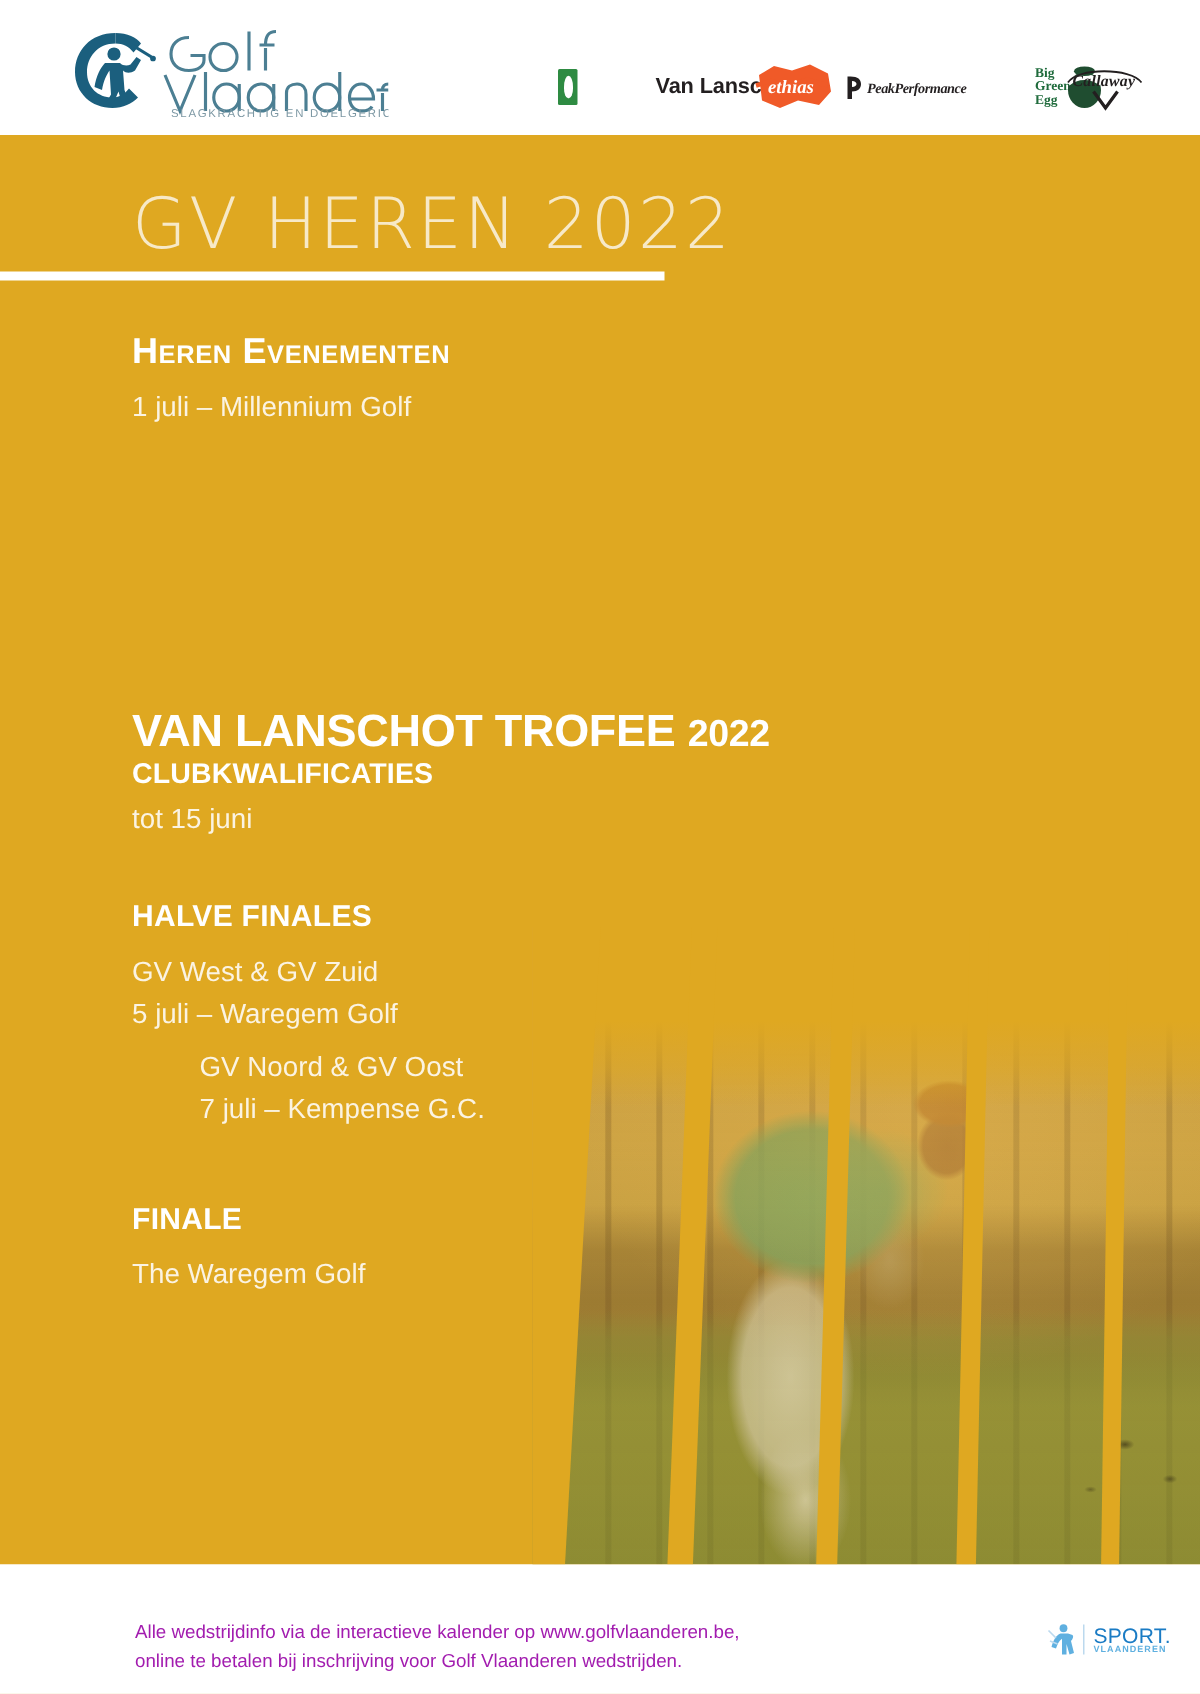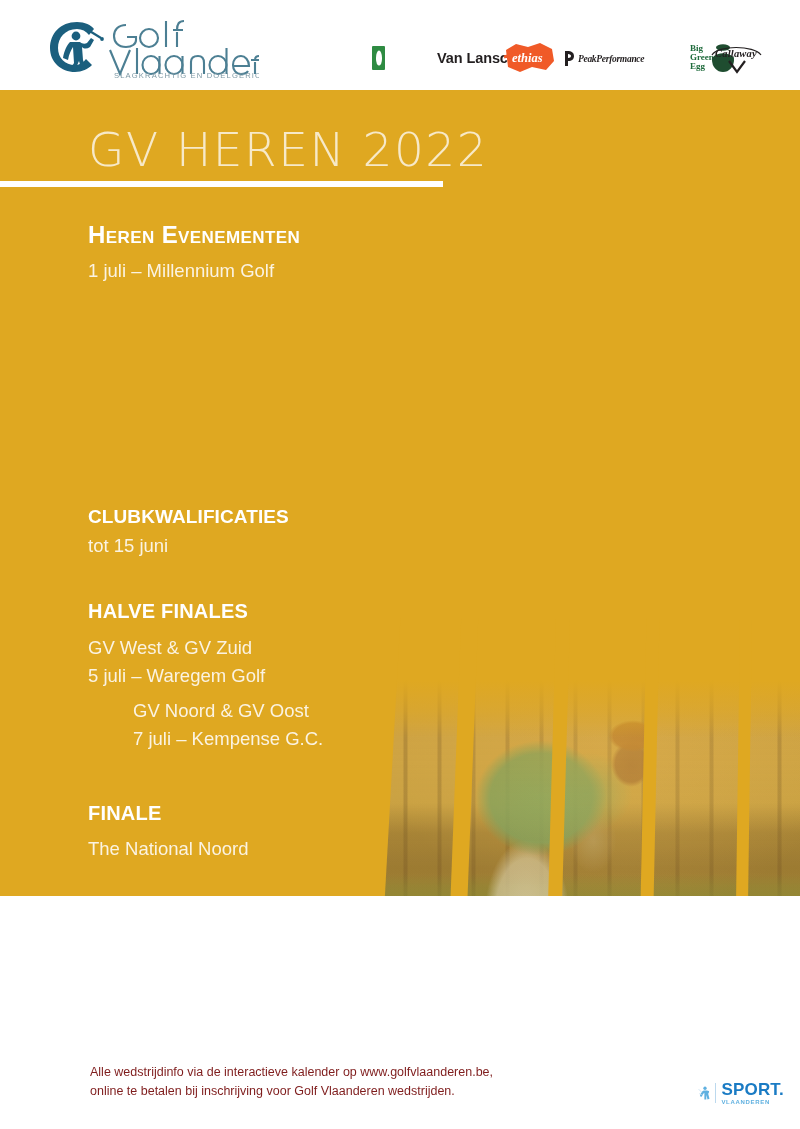--- a/index.html
+++ b/index.html
@@ -70,21 +70,21 @@
     transform: translate(-50%,-50%);
     width: 6px; height: 15px;
     background: #ffffff;
     border-radius: 50% 50% 45% 45%;
   }
 
   
   .gold {
     position: absolute;
     left: 0; top: 90px;
-    width: 800px; height: 806px;
+    width: 800px; height: 953px;
     background: #dfa821;
     overflow: hidden;
   }
 
   
   .photo-wrap {
     position: absolute;
     left: 355px; top: 528px;
     width: 445px; height: 425px;
     overflow: hidden;
@@ -254,40 +254,40 @@
 
   
   .footer {
     position: absolute;
     left: 0; top: 1043px;
     width: 800px; height: 86px;
     background: #ffffff;
   }
   .footer-text {
     position: absolute;
-    left: 90px; top: 20px;
+    left: 90px; top: 36px;
     font-size: 12.5px;
     line-height: 19px;
-    color: #7f1d1d;
+    color: #a21caf;
     white-space: nowrap;
   }
   .sv-logo {
     position: absolute;
     left: 698px; top: 1079px;
     width: 86px; height: 28px;
     display: flex;
     align-items: center;
   }
   .sv-word {
     margin-left: 6px;
     line-height: 1.02;
   }
   .sv-sport {
-    font-size: 17px;
-    font-weight: bold;
+    font-size: 14px;
+    font-weight: normal;
     color: #1a7bc4;
     letter-spacing: 0.2px;
   }
   .sv-vl {
     font-size: 6px;
     font-weight: bold;
     color: #5fb0e0;
     letter-spacing: 0.7px;
   }
   .sv-divider {
@@ -405,39 +405,43 @@
     <div class="title">GV HEREN 2022</div>
     <div class="title-rule"></div>
 
     <h2 class="sec-head h-evenementen">Heren Evenementen</h2>
 
     <div class="txt ev1">
       <div>1 juli – Millennium Golf</div>
     </div>
 
 
+    <h2 class="sec-head h-vlt">
+      <span>VAN LANSCHOT TROFEE</span>
+      <span class="yr">2022</span>
+    </h2>
     <h2 class="sec-head h-clubkwal">CLUBKWALIFICATIES</h2>
     <div class="txt tot">tot 15 juni</div>
 
     <h2 class="sec-head h-halve">HALVE FINALES</h2>
 
     <div class="txt hf1">
       <div>GV West &amp; GV Zuid</div>
       <div>5 juli – Waregem Golf</div>
     </div>
 
     <div class="txt hf2">
       <div>GV Noord &amp; GV Oost</div>
       <div>7 juli – Kempense G.C.</div>
     </div>
 
     <h2 class="sec-head h-finale">FINALE</h2>
 
     <div class="txt fin1">
-      <div>The National Noord</div>
+      <div>The Waregem Golf</div>
     </div>
 
   </div>
 </div>
 
 <div class="footer">
   <div class="footer-text">
     <div>Alle wedstrijdinfo via de interactieve kalender op www.golfvlaanderen.be,</div>
     <div>online te betalen bij inschrijving voor Golf Vlaanderen wedstrijden.</div>
   </div>

